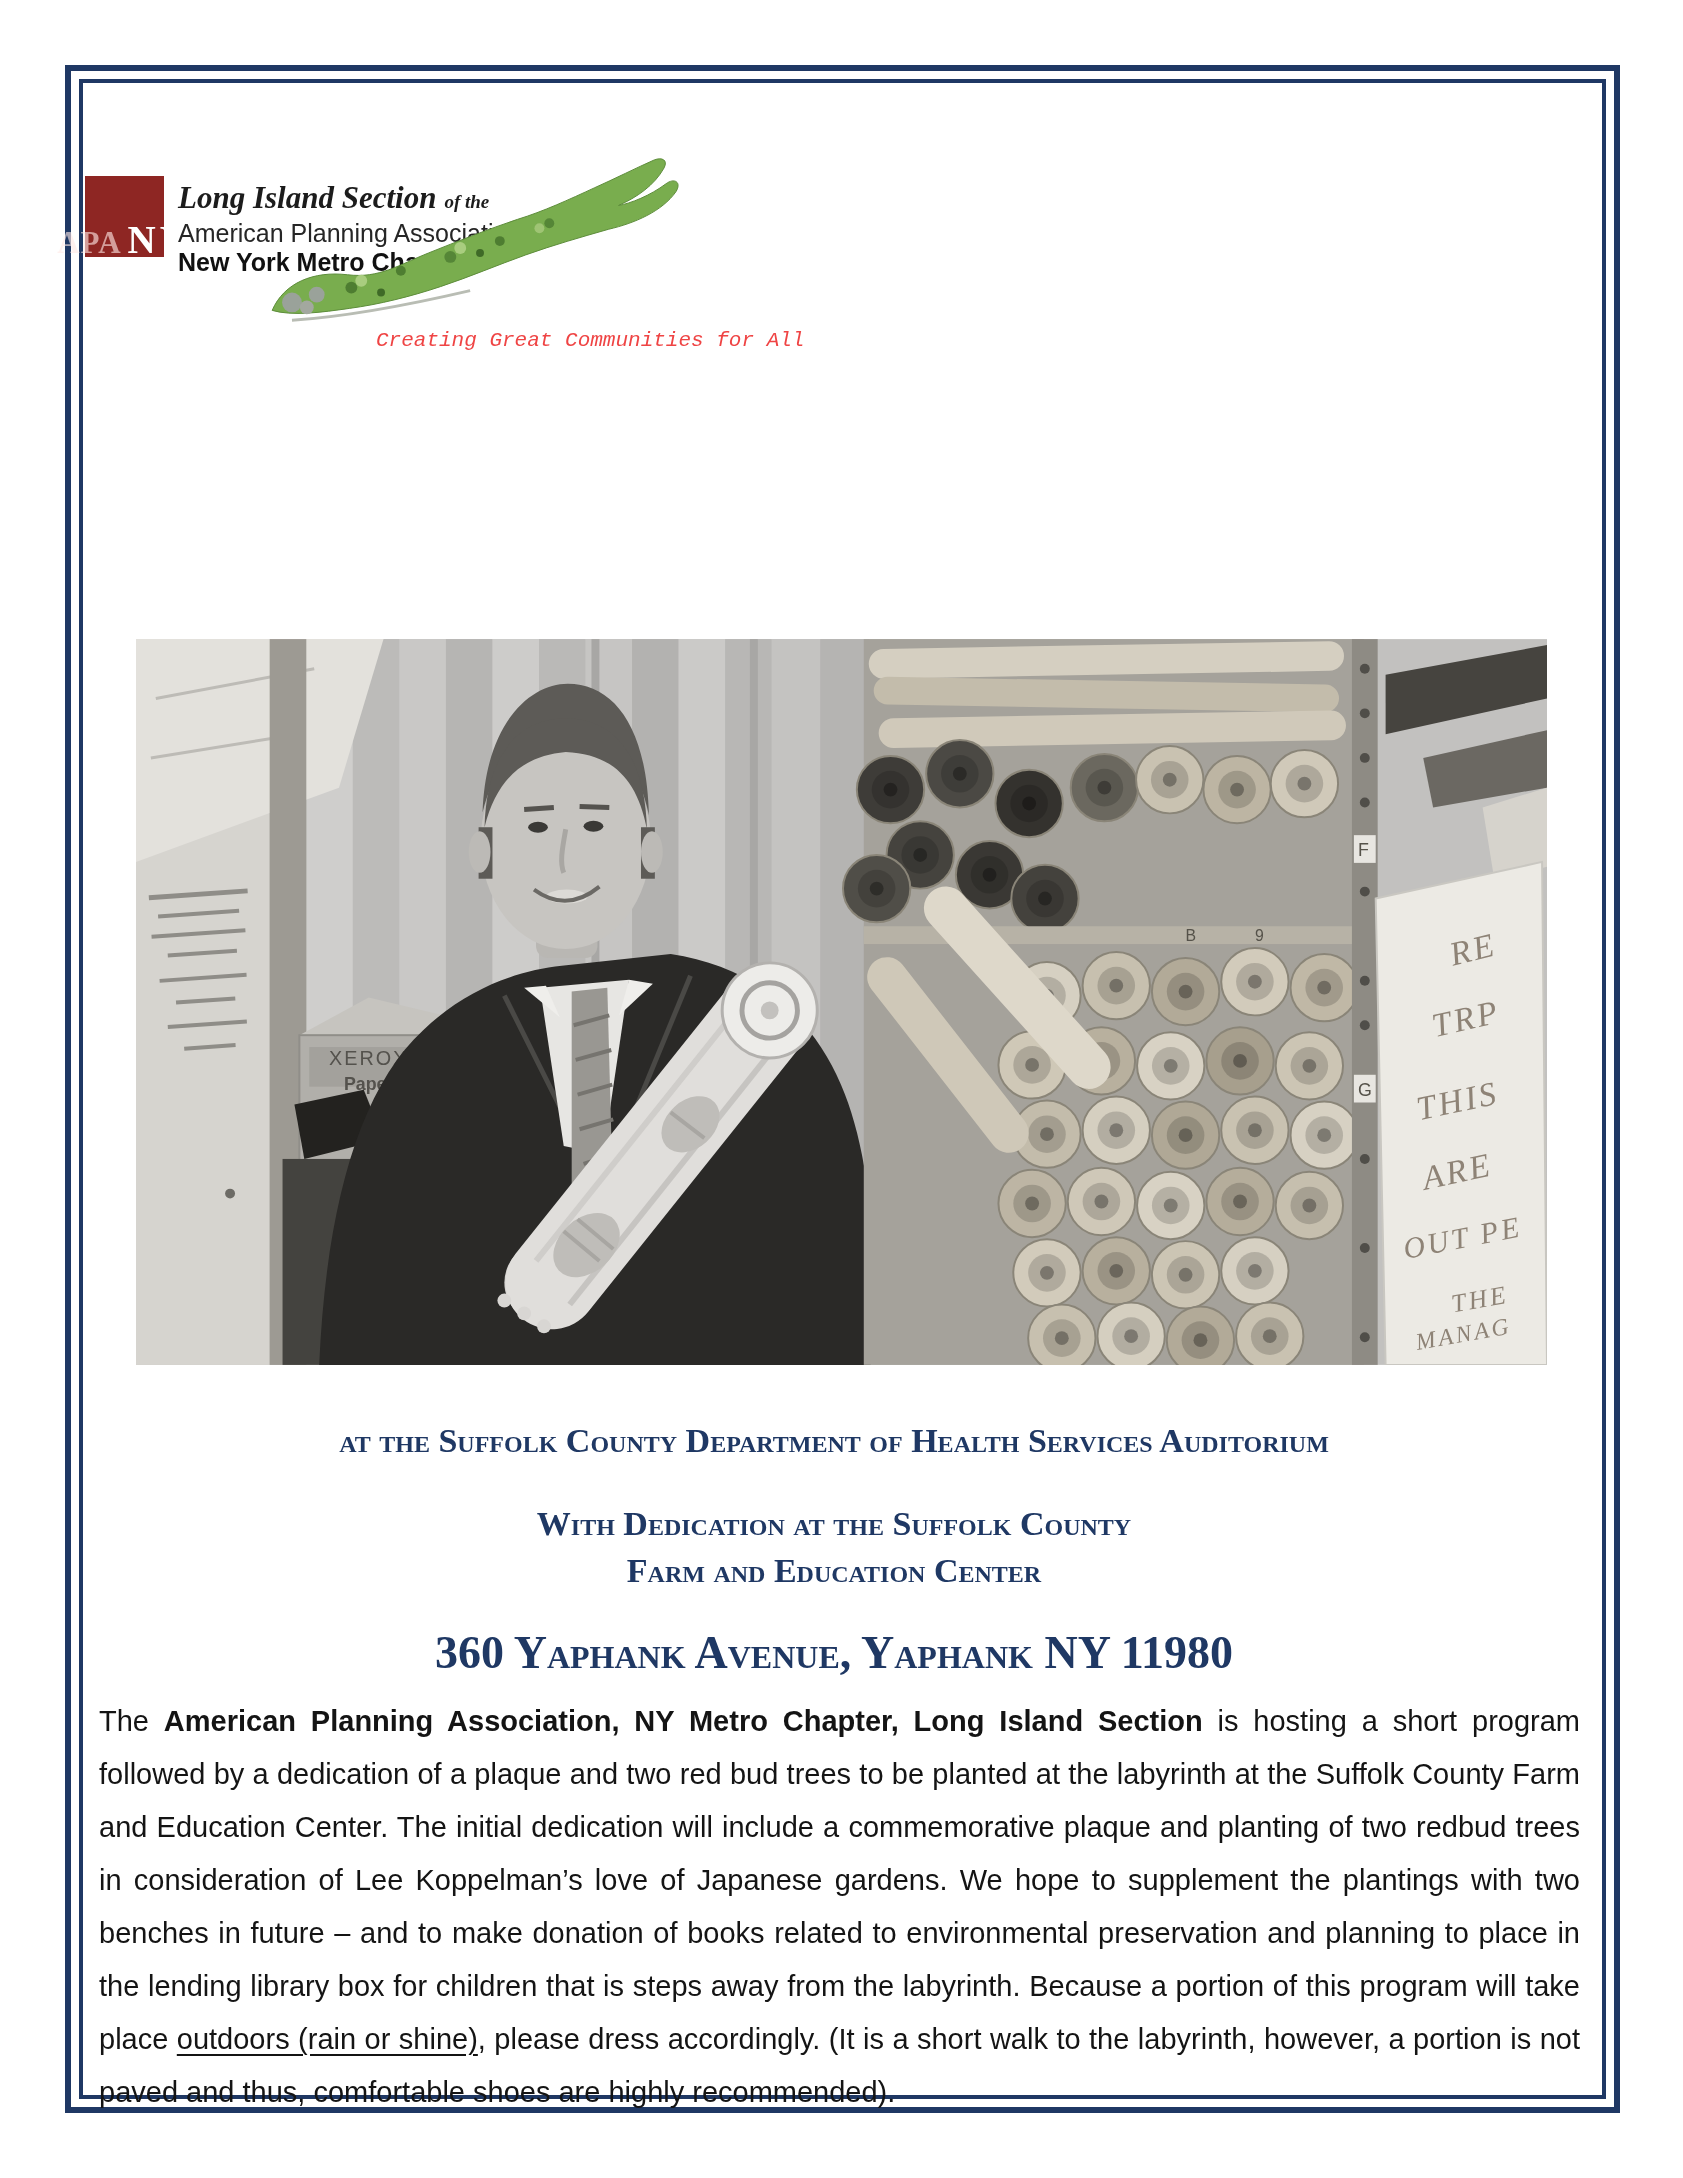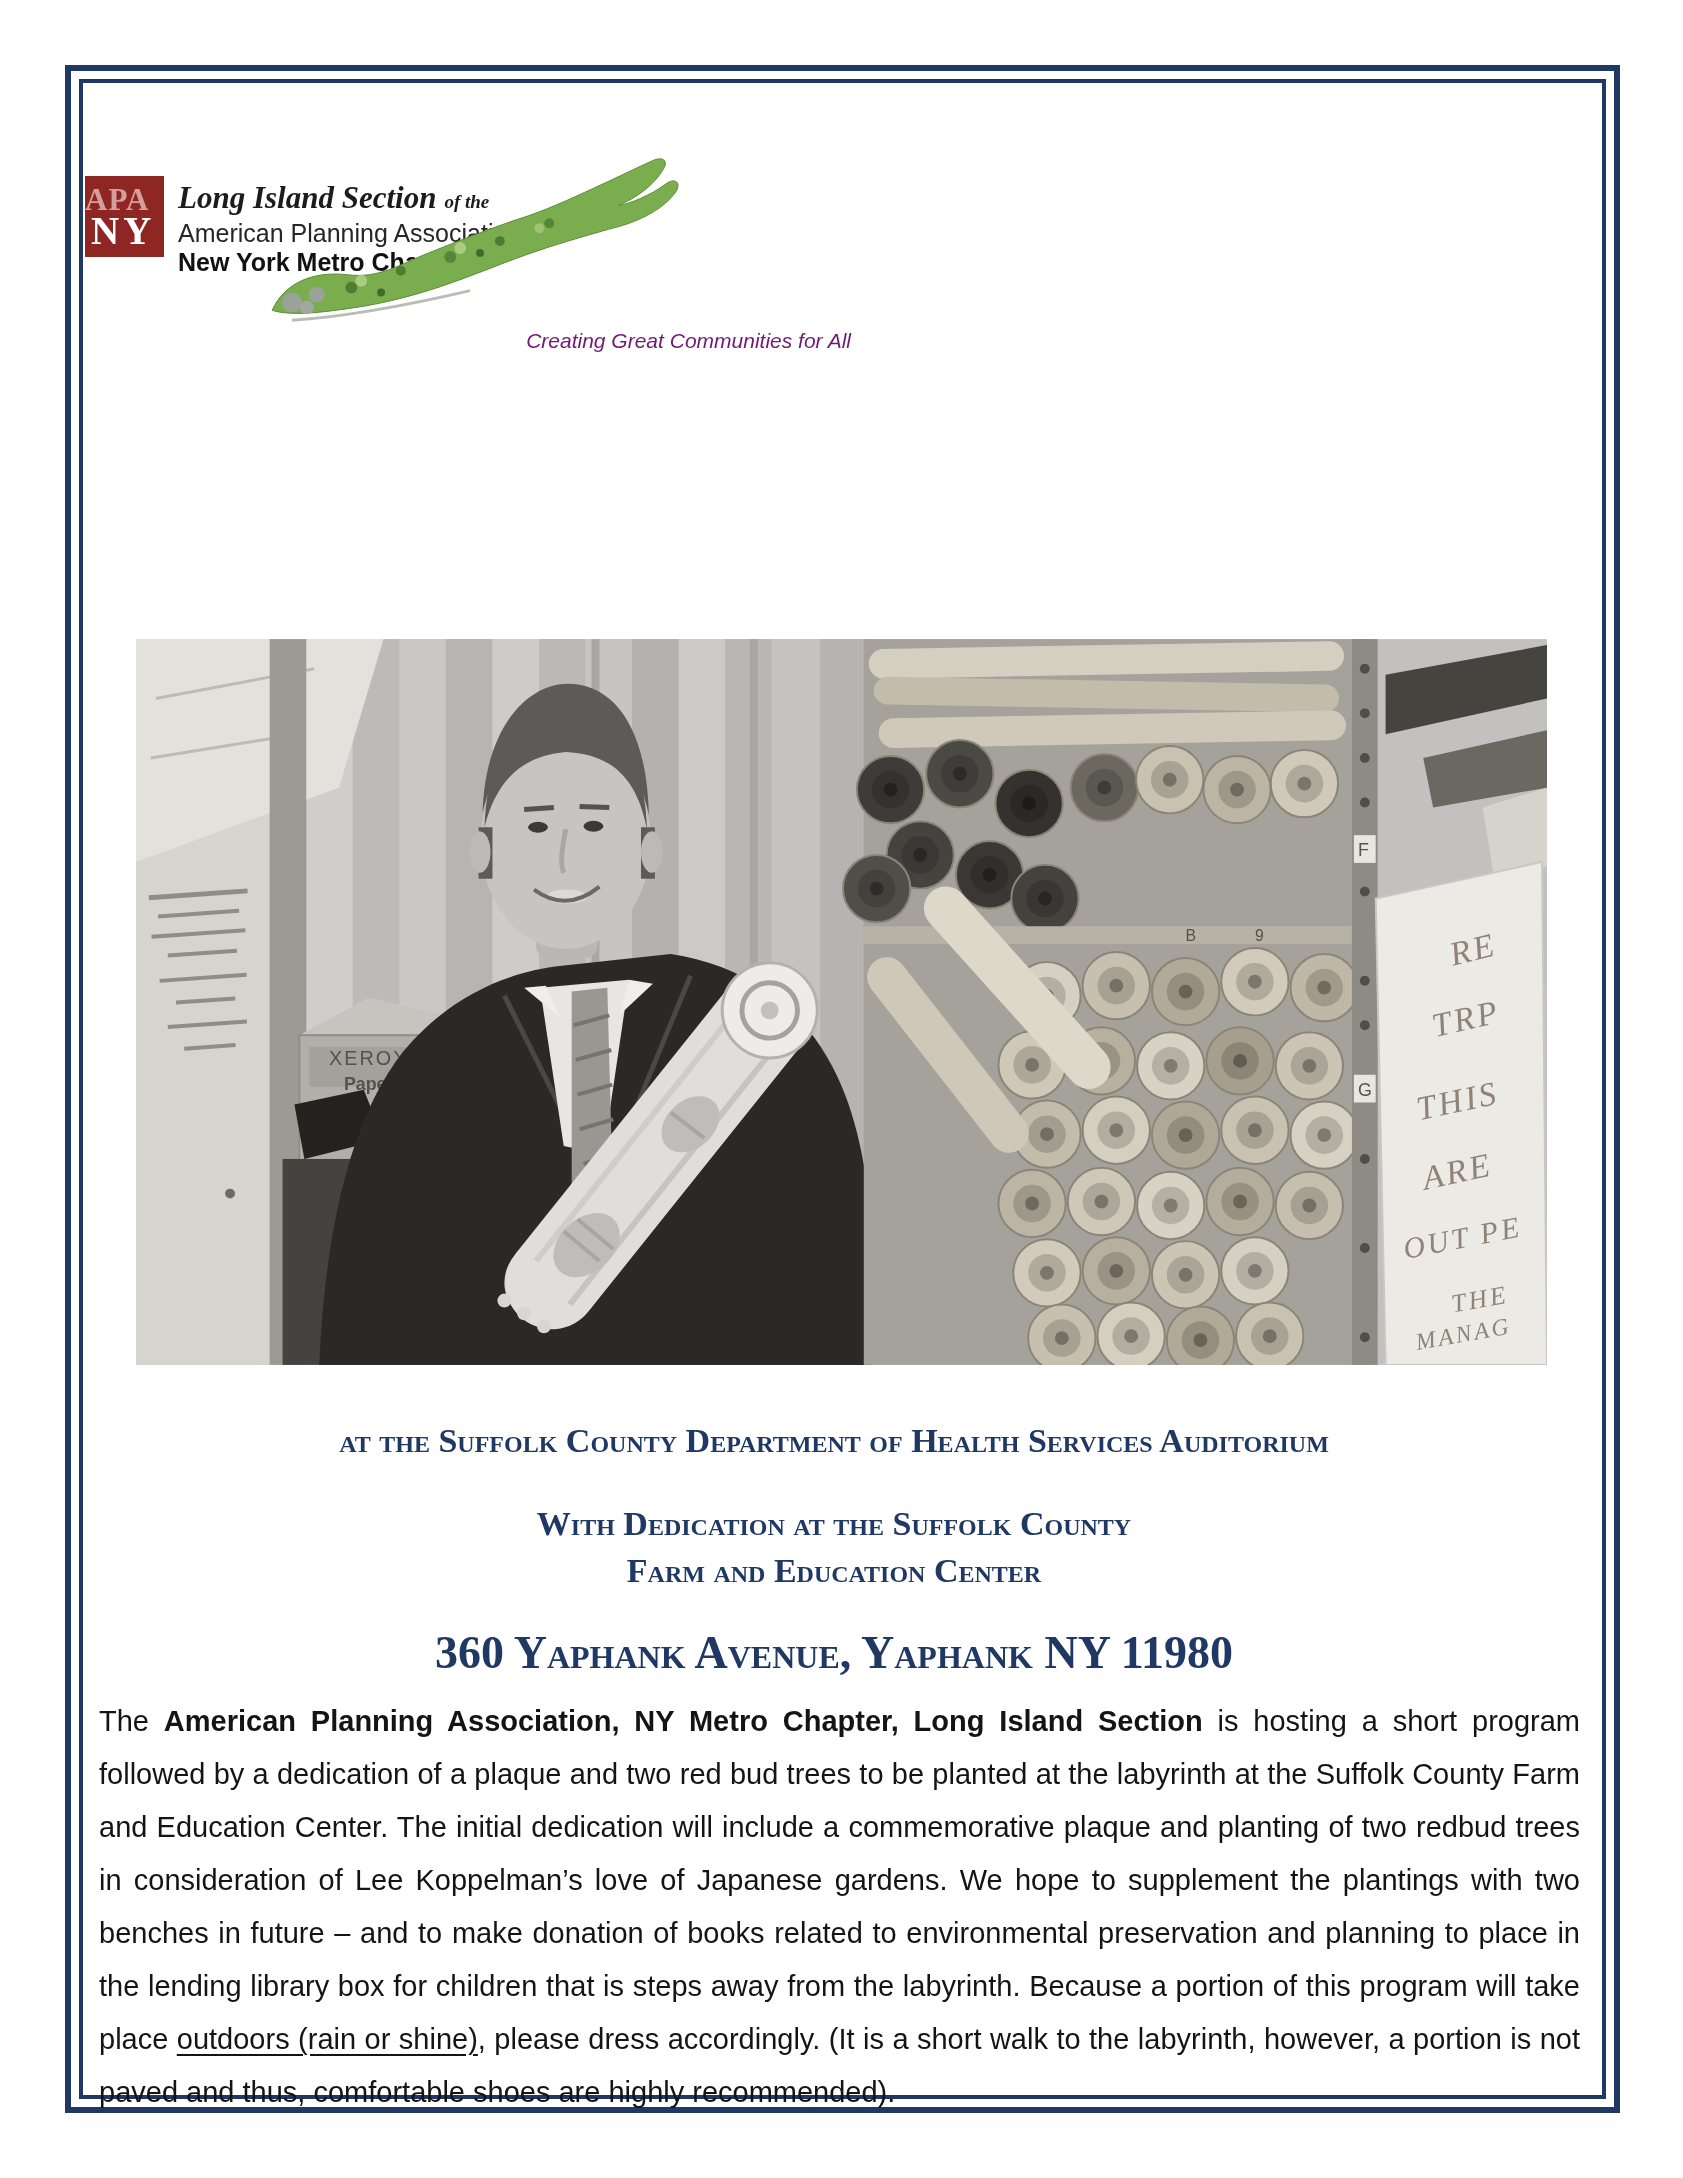--- a/index.html
+++ b/index.html
@@ -5,34 +5,34 @@
   html,body{margin:0;padding:0;background:#ffffff;}
   .page{position:relative;width:1683px;height:2178px;background:#fff;overflow:hidden;
         font-family:"Liberation Serif",serif;}
   .border-outer{position:absolute;left:65px;top:65px;right:63px;bottom:65px;
         border:6px solid var(--navy,#1f3864);}
   .border-inner{position:absolute;left:79px;top:79px;right:77px;bottom:79px;
         border:4px solid var(--navy,#1f3864);}
 
   
   .logo-box{position:absolute;left:85px;top:176px;width:79px;height:81px;
-        background:var(--logo-red,#8e2623);display:flex;flex-direction:column;
-        align-items:flex-start;justify-content:center;}
+        background:var(--logo-red,#8e2623);display:flex;flex-direction:row;
+        align-items:flex-end;justify-content:center;}
   .logo-box .apa{font:700 31px "Liberation Serif",serif;color:rgba(255,233,229,.62);
         letter-spacing:1px;line-height:28px;}
   .logo-box .ny{font:700 39px "Liberation Serif",serif;color:#ffffff;
         letter-spacing:4px;line-height:34px;padding-left:6px;}
   .logo-text{position:absolute;left:178px;top:180px;color:#1c1c1c;}
   .lt1{font-size:31px;font-weight:700;font-style:italic;font-family:"Liberation Serif",serif;}
   .lt1 .ofthe{font-size:19px;font-weight:700;margin-left:8px;}
   .lt2{font-size:25px;font-family:"Liberation Sans",sans-serif;margin-top:3px;color:#262626;}
   .lt3{font-size:25px;font-family:"Liberation Sans",sans-serif;font-weight:700;color:#111;}
   .map{position:absolute;left:262px;top:154px;}
-  .tagline{position:absolute;left:376px;top:329px;width:475px;text-align:right;
-        font-style:italic;font-size:21px;color:#701a75;font-family:Liberation Sans, sans-serif;}
+  .tagline{position:absolute;left:376px;top:329px;width:475px;text-align:left;
+        font-style:italic;font-size:21px;color:#ef4444;font-family:Liberation Mono, monospace;}
 
   
   .title-block{position:absolute;left:0;right:0;top:394px;text-align:center;}
   .title-line{font-variant:small-caps;font-size:45px;line-height:57px;
         color:var(--title-blue,#2d5a7d);letter-spacing:1px;transform:scaleX(.97);}
   .date-line{font-variant:small-caps;font-weight:700;font-size:37px;line-height:46px;
         color:var(--navy,#1f3864);margin-top:2px;}
 
   
   .photo{position:absolute;left:136px;top:639px;width:1411px;height:726px;margin:0;}

